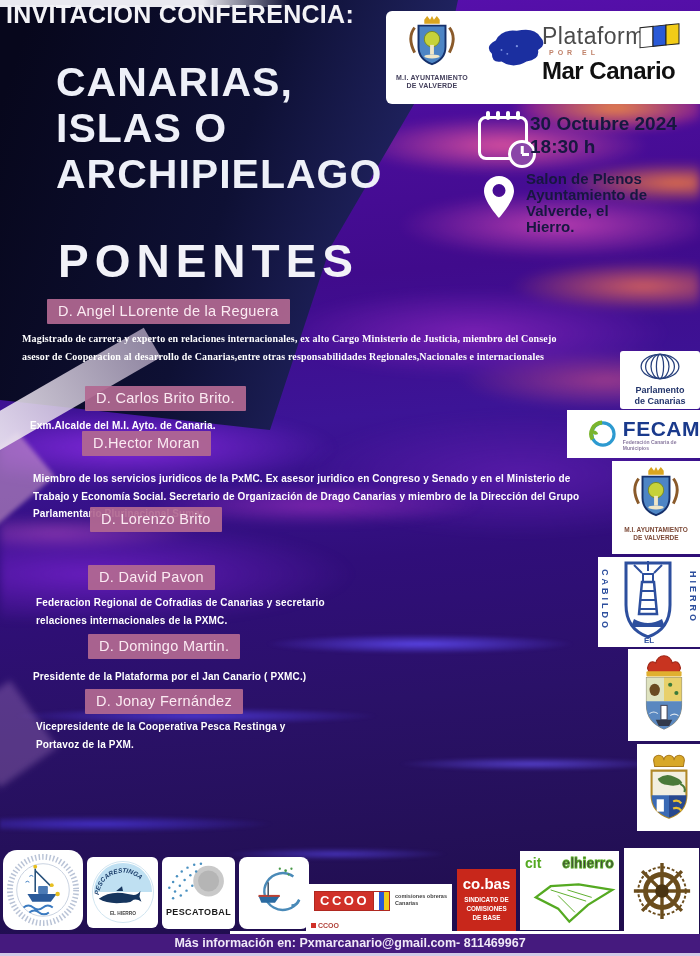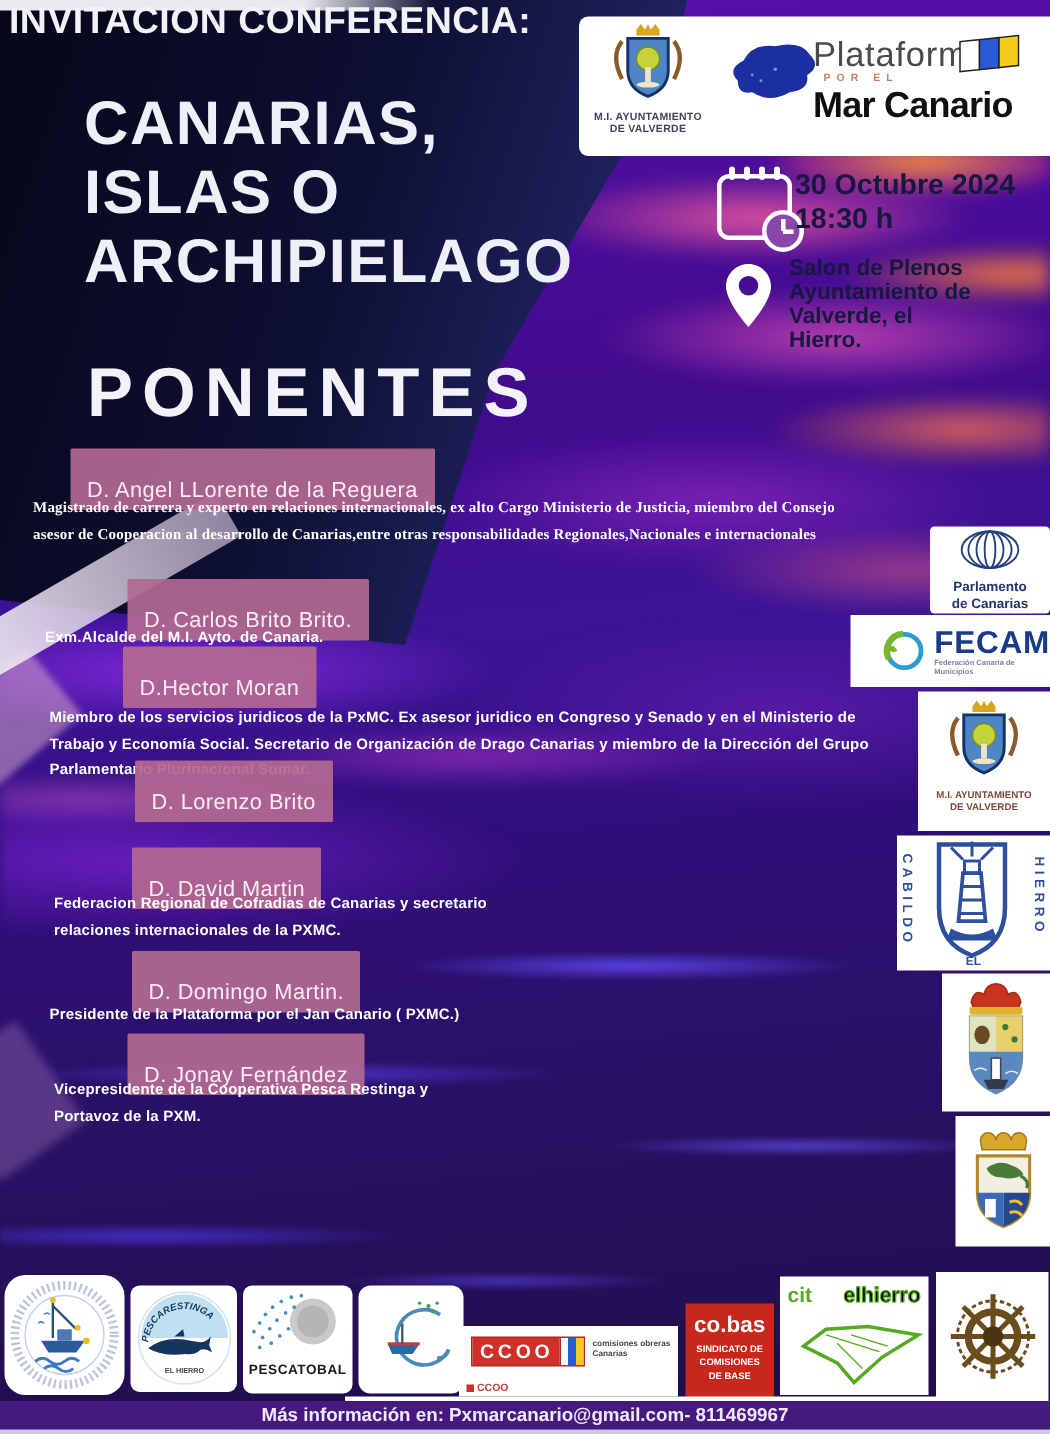--- a/index.html
+++ b/index.html
@@ -57,21 +57,21 @@
   .cal::before{content:"";position:absolute;top:-8px;left:5px;width:4px;height:9px;background:#fff;border-radius:2px;
     box-shadow:10px 0 #fff,20px 0 #fff,30px 0 #fff;}
   .clock{position:absolute;right:-11px;bottom:-11px;width:22px;height:22px;border:3.5px solid #fff;border-radius:50%;background:#8a46a8;}
   .clock::before{content:"";position:absolute;left:50%;top:50%;width:2.5px;height:8px;background:#fff;transform:translate(-50%,-100%);}
   .clock::after{content:"";position:absolute;left:48%;top:46%;width:7px;height:2.5px;background:#fff;}
   .date-text{left:530px;top:112px;z-index:6;color:#171740;font-size:19px;font-weight:800;line-height:1.22;}
   .pin{left:484px;top:176px;z-index:6;}
   .loc-text{left:526px;top:171px;z-index:6;color:#171740;font-size:15px;font-weight:800;line-height:16px;}
   
   .badge{position:absolute;z-index:6;background:rgba(177,104,145,.93);color:#fbeaf2;
-    font-size:14.5px;padding:20px 11px 5px;letter-spacing:.3px;border-radius:1px;white-space:nowrap;}
+    font-size:14.5px;padding:4px 11px 5px;letter-spacing:.3px;border-radius:1px;white-space:nowrap;}
   .desc{position:absolute;z-index:6;color:#fff;font-weight:bold;font-size:10px;line-height:17.5px;letter-spacing:.15px;}
   
   .wbox{position:absolute;background:#fff;z-index:5;}
   .parl-text{font-size:9px;font-weight:bold;color:#23356b;text-align:center;line-height:1.15;margin-top:1px;}
   .fecam-name{font-size:21px;font-weight:800;color:#1a3a8c;letter-spacing:.5px;line-height:1;}
   .fecam-cap{font-size:5px;color:#8a7aa0;font-weight:bold;}
   .valv2-cap{font-size:6.5px;font-weight:bold;color:#7d4a38;line-height:1.2;text-align:center;}
   .cab-side{position:absolute;writing-mode:vertical-rl;font-size:9px;font-weight:bold;color:#2d4f9e;letter-spacing:3px;}
   .cab-el{position:absolute;bottom:2px;left:50%;transform:translateX(-50%);font-size:8px;font-weight:bold;color:#2d4f9e;}
   
@@ -83,21 +83,21 @@
   .ccoo-flag{width:15px;background:linear-gradient(90deg,#fff 33%,#2a5ad7 33% 66%,#f2cc18 66%);border-left:1.5px solid #b02820;}
   .ccoo-cap{font-size:5.5px;color:#444;font-weight:bold;line-height:1.35;padding-top:2px;}
   .ccoo-small{position:absolute;left:5px;bottom:2px;font-size:7px;color:#b04038;font-weight:bold;display:flex;align-items:center;gap:2px;}
   .ccoo-small::before{content:"";width:5px;height:5px;background:#d03028;}
   .cobas{position:absolute;left:457px;top:869px;width:59px;height:66px;background:#c8271b;z-index:5;
     color:#fff;text-align:center;padding-top:7px;box-sizing:border-box;}
   .cobas-name{font-size:15px;font-weight:800;line-height:1;}
   .cobas-cap{font-size:6.3px;font-weight:bold;line-height:1.45;margin-top:4px;}
   .citel-text{position:absolute;left:5px;top:4px;font-size:14px;font-weight:700;}
   .citel-b{color:#55aa22;font-weight:800;}
-  .citel-o{color:#000000;-webkit-text-stroke:.8px #55aa22;text-shadow:0 0 1px #55aa22;padding-left:21px;}
+  .citel-o{color:#404040;-webkit-text-stroke:.8px #55aa22;text-shadow:0 0 1px #55aa22;padding-left:21px;}
   
   .foot-line{left:230px;top:931px;width:440px;height:2.5px;background:#fff;z-index:6;}
   .foot-bar{left:0;top:934px;width:700px;height:19px;background:#451a7e;z-index:6;
     color:#f0e8f8;font-size:12.5px;font-weight:bold;text-align:center;line-height:19px;}
   .foot-strip{left:0;top:953px;width:700px;height:3px;background:#cfc9e6;z-index:6;}
 </style>
 </head>
 <body>
 
 <div class="poster">
@@ -173,21 +173,21 @@
     <div>Hierro.</div>
   </div>
 
   <span class="badge" style="left:47px;top:299px;">D. Angel  LLorente de la Reguera</span>
   <div class="desc" style="left:22px;top:330px;width:535px;font-family:Liberation Serif, serif;">Magistrado de carrera y experto en relaciones internacionales, ex alto Cargo Ministerio de Justicia, miembro del Consejo asesor de Cooperacion al desarrollo de Canarias,entre otras responsabilidades Regionales,Nacionales e internacionales</div>
   <span class="badge" style="left:85px;top:386px;">D. Carlos Brito Brito.</span>
   <div class="desc" style="left:30px;top:417px;width:420px;">Exm.Alcalde del M.I. Ayto. de Canaria.</div>
   <span class="badge" style="left:82px;top:431px;">D.Hector Moran</span>
   <div class="desc" style="left:33px;top:470px;width:560px;">Miembro de los servicios juridicos de la PxMC. Ex asesor juridico en Congreso y Senado y en el Ministerio de Trabajo y Economía Social. Secretario de Organización de Drago Canarias y miembro de la Dirección del Grupo Parlamentario Plurinacional Sumar.</div>
   <span class="badge" style="left:90px;top:507px;">D. Lorenzo Brito</span>
-  <span class="badge" style="left:88px;top:565px;">D. David Martin</span>
+  <span class="badge" style="left:88px;top:565px;">D. David Pavon</span>
   <div class="desc" style="left:36px;top:594px;width:330px;">Federacion Regional de Cofradias de Canarias y secretario relaciones internacionales de la PXMC.</div>
   <span class="badge" style="left:88px;top:634px;">D. Domingo Martin.</span>
   <div class="desc" style="left:33px;top:668px;width:420px;">Presidente de la Plataforma por el Jan Canario ( PXMC.)</div>
   <span class="badge" style="left:85px;top:689px;">D. Jonay Fernández</span>
   <div class="desc" style="left:36px;top:718px;width:270px;">Vicepresidente de la Cooperativa Pesca Restinga y Portavoz de la PXM.</div>
 
   <div class="wbox" style="left:620px;top:351px;width:80px;height:58px;border-radius:3px;">
     <div style="text-align:center;margin-top:2px;">
       <svg width="44" height="27" viewBox="0 0 46 30">
         <g fill="none" stroke="#27407c" stroke-width="1.4">

